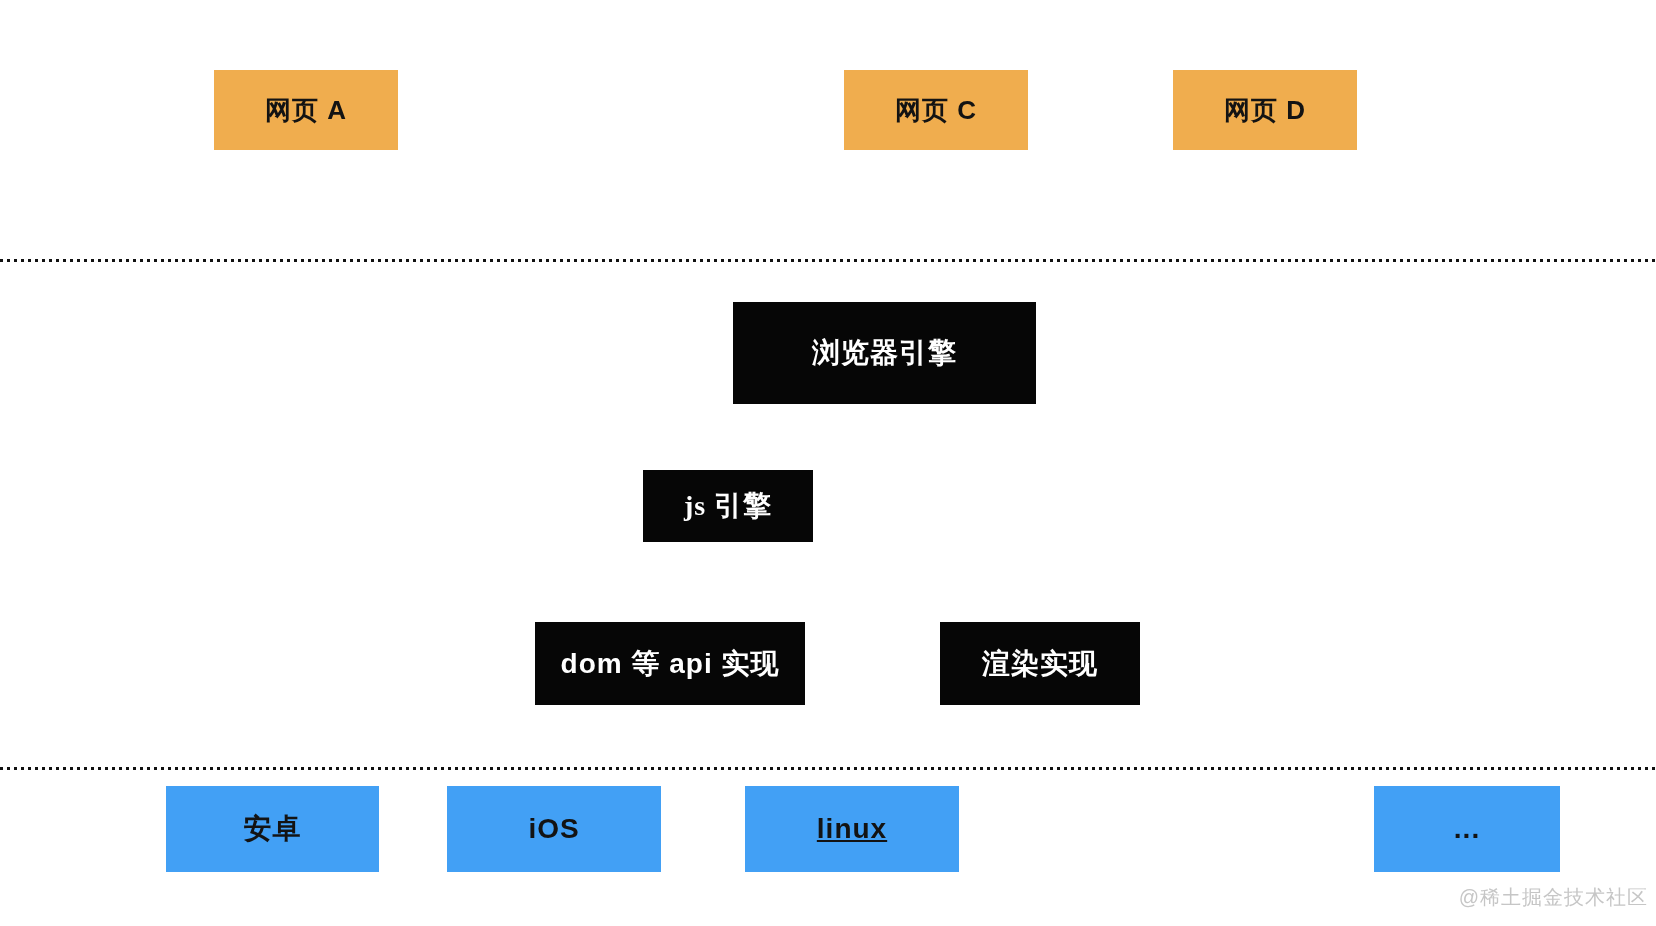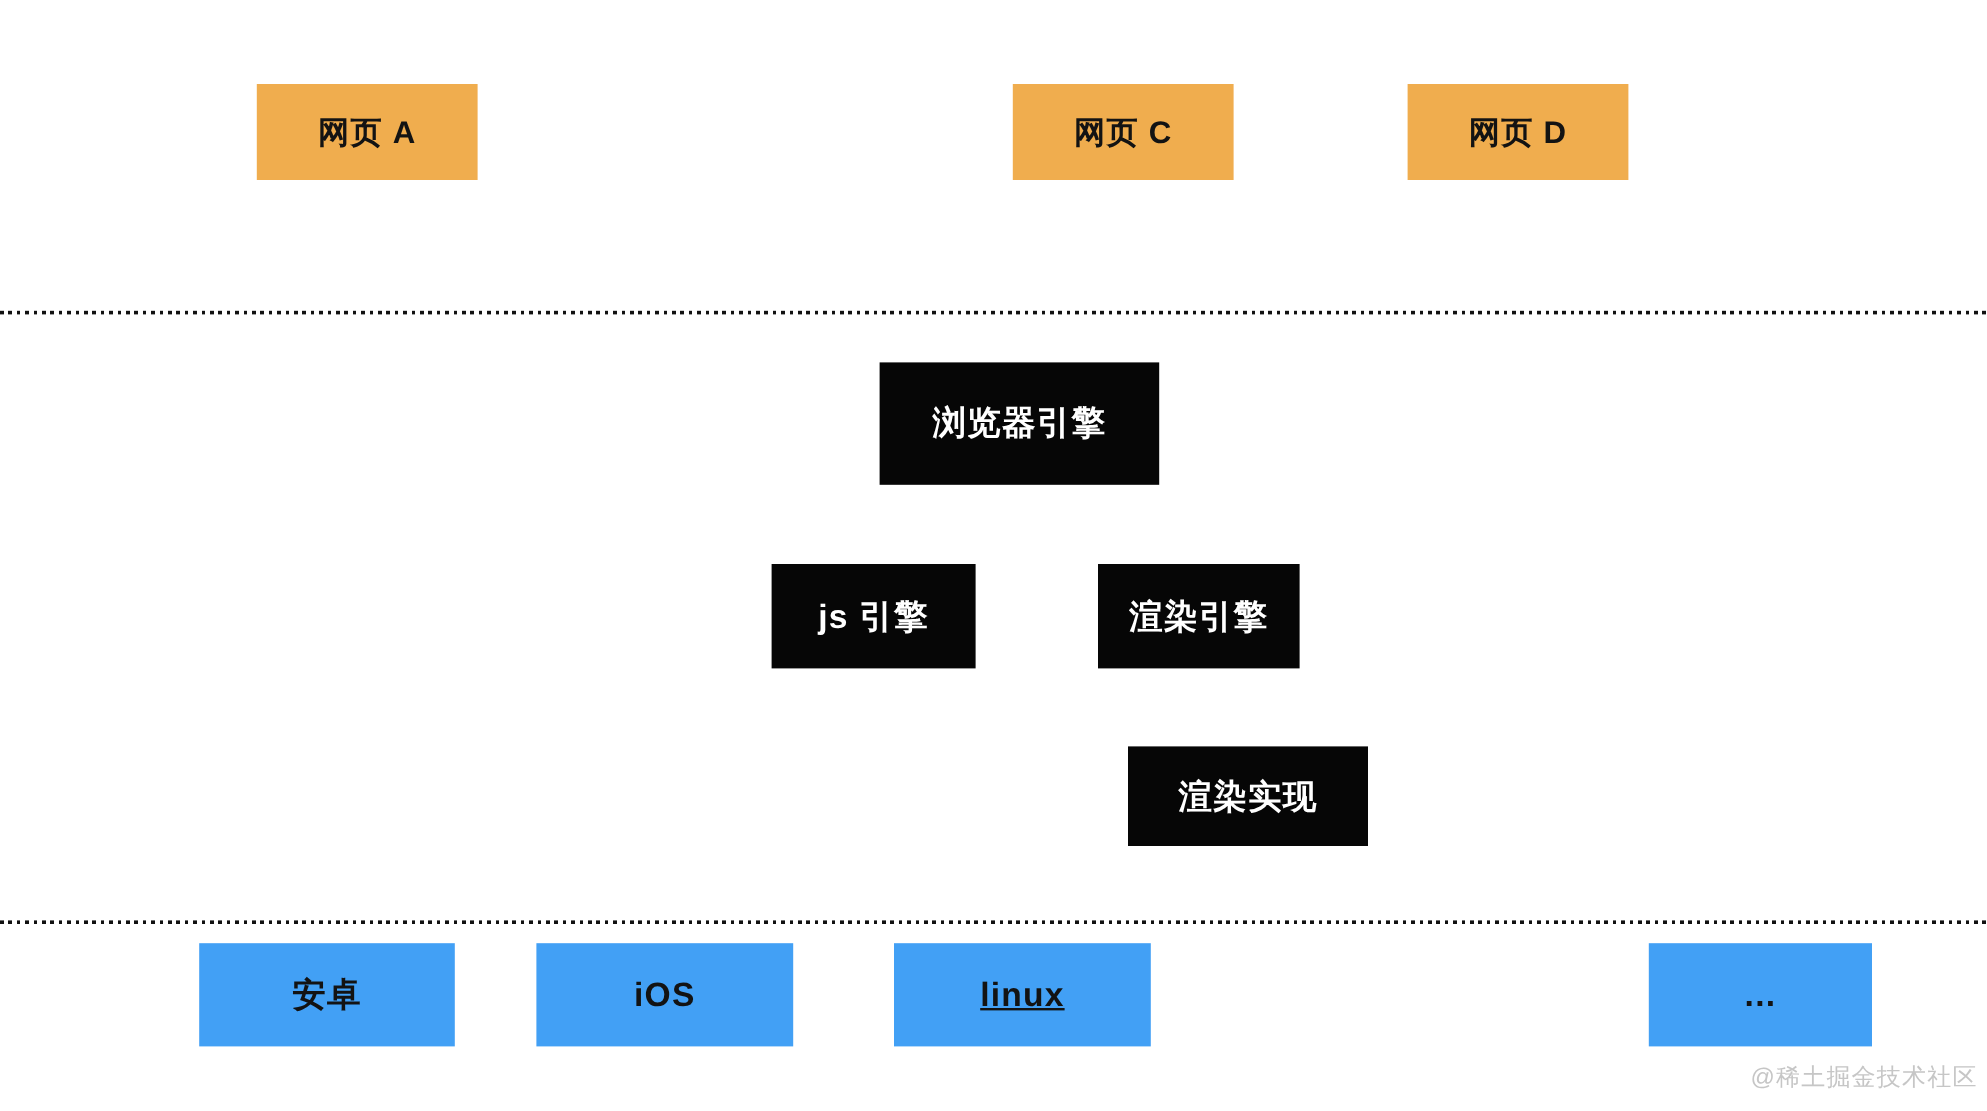--- a/index.html
+++ b/index.html
@@ -37,25 +37,25 @@
 <body>
 
 <div class="canvas">
 
   <div class="box webpage" style="left:214px;top:70px;width:184px;height:80px;">网页 A</div>
   <div class="box webpage" style="left:844px;top:70px;width:184px;height:80px;">网页 C</div>
   <div class="box webpage" style="left:1173px;top:70px;width:184px;height:80px;">网页 D</div>
 
   <div class="dotline" style="top:259px;"></div>
 
-  <div class="box engine" style="left:733px;top:302px;width:233px;height:102px;">浏览器引擎</div>
+  <div class="box engine" style="left:733px;top:302px;width:303px;height:102px;">浏览器引擎</div>
 
-  <div class="box engine" style="left:643px;top:470px;width:170px;height:87px;">js 引擎</div>
-  <div class="box engine" style="left:915px;top:470px;width:168px;height:87px;">渲染引擎</div>
+  <div class="box engine" style="left:643px;top:470px;width:170px;height:72px;font-family:Liberation Serif, serif;">js 引擎</div>
 
+  <div class="box engine" style="left:535px;top:622px;width:270px;height:83px;">dom 等 api 实现</div>
   <div class="box engine" style="left:940px;top:622px;width:200px;height:83px;">渲染实现</div>
 
   <div class="dotline" style="top:767px;"></div>
 
   <div class="box os" style="left:166px;top:786px;width:213px;height:86px;">安卓</div>
   <div class="box os" style="left:447px;top:786px;width:214px;height:86px;">iOS</div>
   <div class="box os" style="left:745px;top:786px;width:214px;height:86px;text-decoration:underline;">linux</div>
   <div class="box os" style="left:1374px;top:786px;width:186px;height:86px;">...</div>
 
   <div class="watermark">@稀土掘金技术社区</div>

